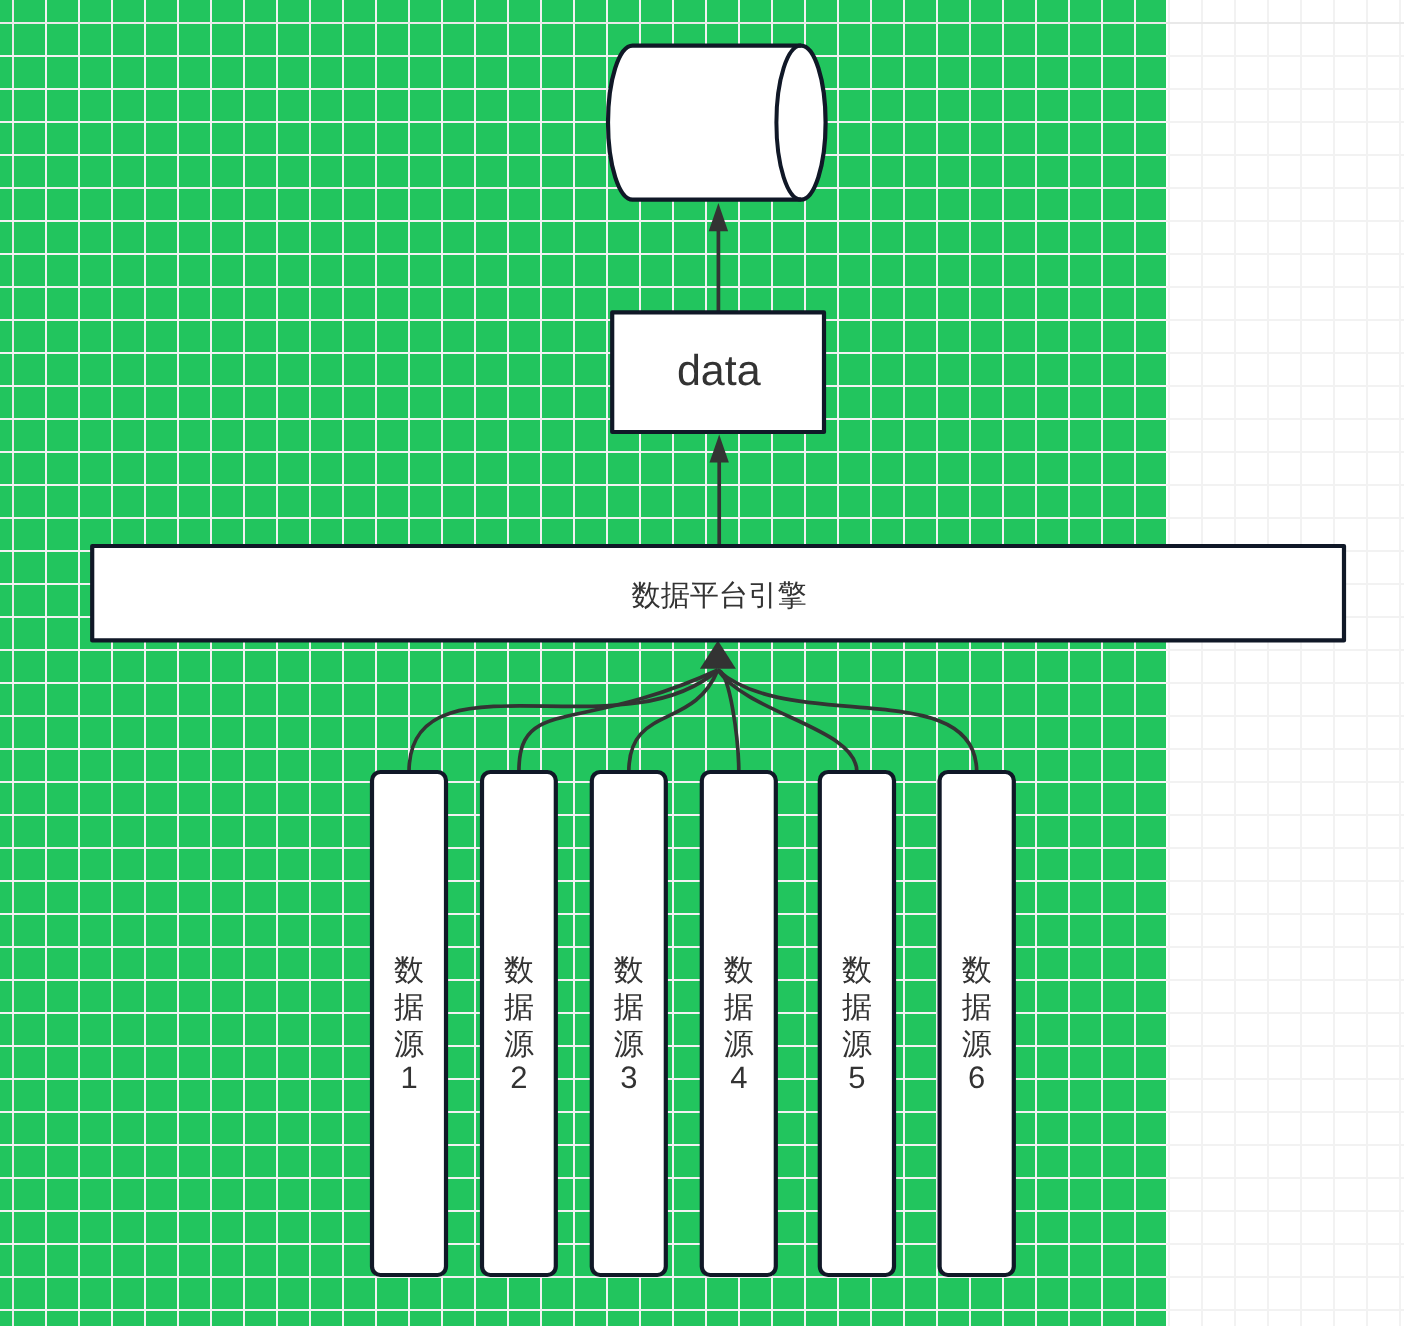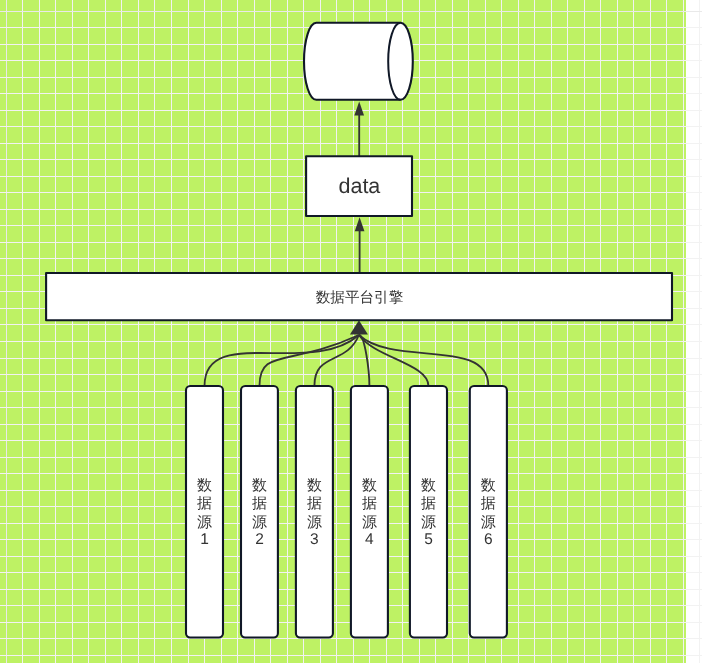--- a/index.html
+++ b/index.html
@@ -1,21 +1,21 @@
 <!DOCTYPE html>
 <html><head>
 <meta charset="utf-8">
 <title>Data Platform Diagram</title>
 <style>
   html,body{margin:0;padding:0;background:#ffffff;}
   body{width:702px;height:663px;overflow:hidden;
        font-family:"Liberation Sans","DejaVu Sans",sans-serif;
        -webkit-font-smoothing:antialiased;
        text-rendering:geometricPrecision;}
-  #canvas{position:relative;width:686px;height:663px;background:#bef264;}
+  #canvas{position:relative;width:583px;height:663px;background:#22c55e;}
   svg{position:absolute;left:0;top:0;shape-rendering:geometricPrecision;}
   #grid-svg{shape-rendering:crispEdges;}
   .shape{fill:#ffffff;stroke:#101827;stroke-width:2.1;stroke-linejoin:round;}
   .edge{fill:none;stroke:#333333;stroke-width:1.85;stroke-linecap:butt;}
   .arrow{fill:#333333;stroke:none;}
   .lbl{fill:#333333;font-family:"Liberation Sans","DejaVu Sans",sans-serif;
        text-anchor:middle;will-change:transform;}
   .lbl-data{font-size:21.5px;}
   .lbl-engine{font-size:14.6px;}
   .lbl-src{font-size:15px;}

